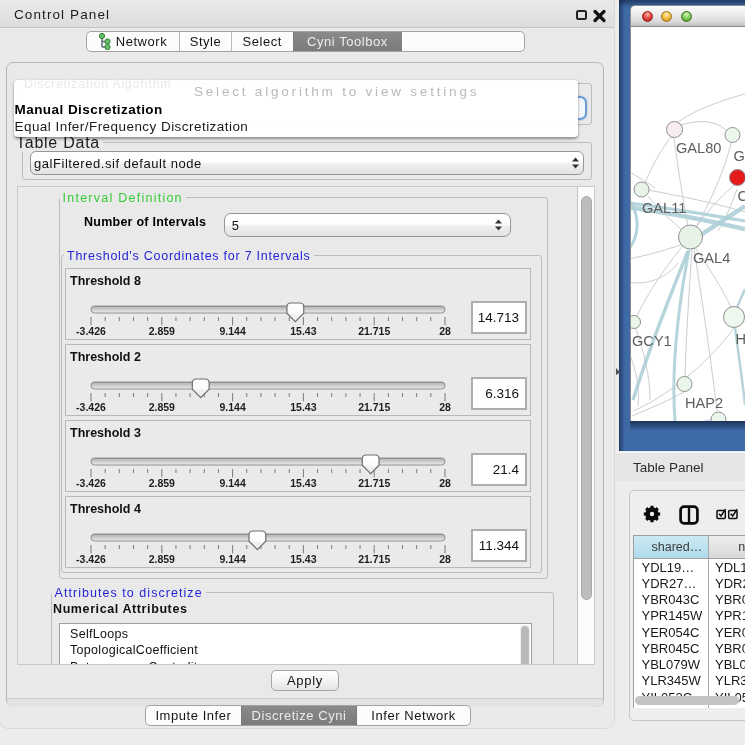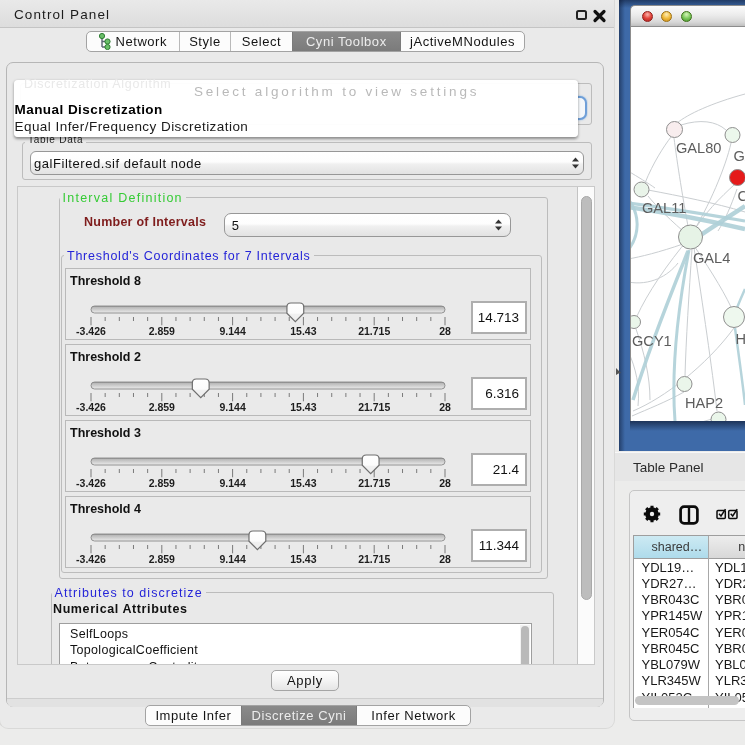--- a/index.html
+++ b/index.html
@@ -100,53 +100,52 @@
       <path d="M3,5 V15 M3,9.5 H7 M3,15 H7" stroke="#5a6472" stroke-width="1.4" fill="none"></path>
       <circle cx="3" cy="4" r="2.6" fill="#6abf69" stroke="#2e7d32" stroke-width="1"></circle>
       <circle cx="8.5" cy="9.5" r="2.6" fill="#6abf69" stroke="#2e7d32" stroke-width="1"></circle>
       <circle cx="8.5" cy="15" r="2.6" fill="#6abf69" stroke="#2e7d32" stroke-width="1"></circle>
     </svg>
     <span>Network</span>
     </div>
   <div class="seg" style="width:52px">Style</div>
   <div class="seg" style="width:61.5px">Select</div>
   <div class="seg sel" style="width:109px">Cyni Toolbox</div>
-  <div class="seg" style="width:124.5px">jActiveMNodules</div>
 </div>
 
 <div id="panel"></div>
 <div class="abs" style="left:7px;top:698px;width:596px;height:8.5px;background:#e2e2e2;border-top:1px solid #cdcdcd;border-radius:0 0 6px 6px"></div>
 
 <div class="group" style="left:20px;top:83px;width:572px;height:42px"></div>
 
 <div class="abs" style="left:577.5px;top:94px;width:10px;height:28px;overflow:hidden">
   <div class="abs" style="left:-19px;top:2px;width:28px;height:24px;border:2.5px solid #6f9fd8;border-radius:7px;background:#f4f7fa;box-shadow:0 0 2px #86b2e2"></div>
 </div>
 
 <div id="popup"></div>
 <span class="abs" style="z-index:7;left:24px;top:77px;font-size:12.5px;letter-spacing:0.7px;color:#e9e9e9">Discretization Algorithm</span>
 <span class="abs" style="z-index:7;left:194px;top:83.5px;font-size:13.5px;letter-spacing:2.8px;color:#b9b9b9">Select algorithm to view settings</span>
 <span class="abs" style="z-index:7;left:14.5px;top:101.5px;font-size:13.5px;letter-spacing:0.45px;font-weight:bold;color:#000">Manual Discretization</span>
 <span class="abs" style="z-index:7;left:14.5px;top:118.5px;font-size:13.5px;letter-spacing:0.45px;color:#1b1b1b">Equal Infer/Frequency Discretization</span>
 
 <div class="group" style="left:21.5px;top:141.5px;width:570.5px;height:38px"></div>
-<span class="gtitle" style="left:25px;top:133.5px;color:#1e1e1e;font-size:10px">Table Data</span>
+<span class="gtitle" style="left:13px;top:133.5px;color:#1e1e1e;font-size:16px">Table Data</span>
 <div class="combo" style="left:29.5px;top:151px;width:554px;height:24px">
   <span class="ctext">galFiltered.sif default node</span>
   <svg class="spin" viewBox="0 0 9 12">
       <path d="M1,4.4 L4.5,0.6 L8,4.4 Z M1,7.6 L4.5,11.4 L8,7.6 Z" fill="#333"></path>
     </svg>
 </div>
 
 <div id="scrollarea">
 
   <div class="group" style="left:40.8px;top:10px;width:489.2px;height:381.5px"></div>
   <span class="gtitle" style="left:41.5px;top:3.5px;color:#35cb35;letter-spacing:1.25px">Interval Definition</span>
 
-  <span class="abs" style="left:66px;top:27.5px;font-size:12.5px;letter-spacing:0.25px;font-weight:bold;color:#7f1d1d">Number of Intervals</span>
+  <span class="abs" style="left:66px;top:27.5px;font-size:12.5px;letter-spacing:0.25px;font-weight:bold;color:#000000">Number of Intervals</span>
   <div class="combo" style="left:205.8px;top:25.5px;width:287px;height:24px;border-radius:7px">
     <span class="ctext" style="left:7px">5</span>
     <svg class="spin" style="right:6.5px" viewBox="0 0 9 12">
         <path d="M1,4.4 L4.5,0.6 L8,4.4 Z M1,7.6 L4.5,11.4 L8,7.6 Z" fill="#333"></path>
       </svg>
   </div>
 
   <div class="group" style="left:43.4px;top:68px;width:480.6px;height:317.5px"></div>
   <span class="gtitle" style="left:46px;top:61.5px;color:#2424d8">Threshold's Coordinates for 7 Intervals</span>
 

